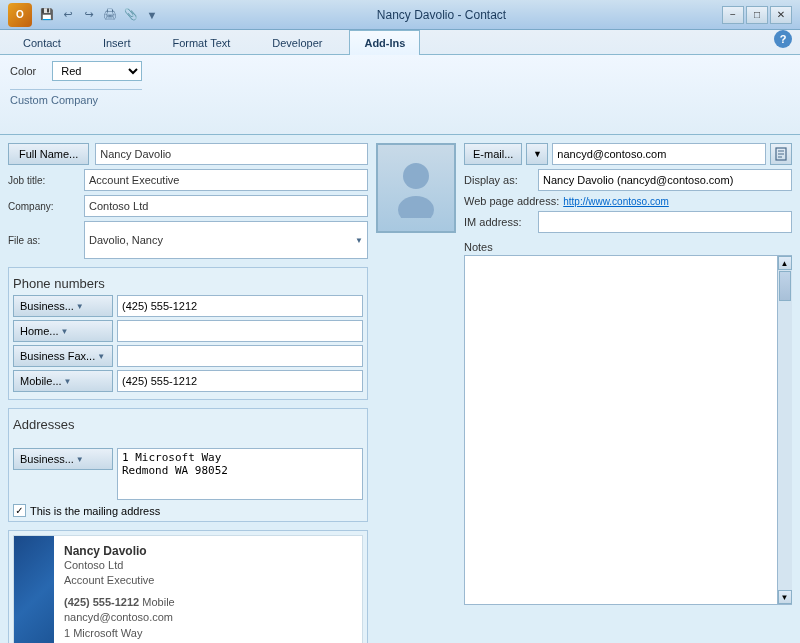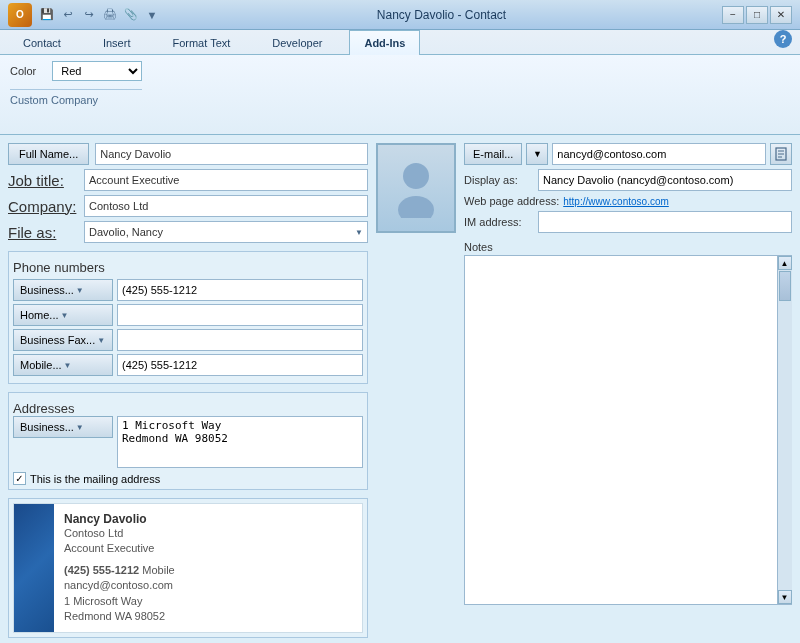--- a/index.html
+++ b/index.html
@@ -80,27 +80,27 @@
     }
 
     .left-form {
       flex: 0 0 360px;
       display: flex;
       flex-direction: column;
       gap: 4px;
     }
 
     .form-row { display: flex; align-items: center; gap: 6px; }
-    .form-label { font-size: 15px; color: #333; white-space: nowrap; text-decoration: underline; }
+    .form-label { font-size: 10px; color: #333; white-space: nowrap; }
     .form-input {
       flex: 1; height: 22px; border: 1px solid #9ab8d0;
       background: white; padding: 1px 4px; font-size: 11px; color: #333;
     }
     .form-input-select {
-      flex: 1; height: 22px; border: 1px solid #9ab8d0;
+      flex: 1; height: 38px; border: 1px solid #9ab8d0;
       background: white; padding: 1px 4px; font-size: 11px; color: #333;
       display: flex; align-items: center; justify-content: space-between;
     }
     .fullname-btn {
       padding: 2px 10px; height: 22px; background: linear-gradient(to bottom, #e8f0f8, #c8dae8);
       border: 1px solid #8ab0c8; font-size: 11px; cursor: pointer; white-space: nowrap;
     }
 
     .section-title {
       font-size: 13px; color: #333; font-weight: normal;
@@ -308,21 +308,21 @@
         <div class="phone-row">
           <div class="phone-type-btn">
             <span>Mobile...</span>
             <span class="dropdown-arrow">▼</span>
           </div>
           <input class="phone-input" type="text" value="(425) 555-1212" style="">
         </div>
       </div>
 
       <div style="border:1px solid #aac8e0;padding:4px;background:rgba(255,255,255,0.2);margin-top:4px;">
-        <div class="section-title" style="margin-bottom:0;">Addresses</div>
+        <div class="section-title" style="margin-bottom:16px;">Addresses</div>
         <div class="addr-row">
           <div class="addr-type-btn">
             <span>Business...</span>
             <span class="dropdown-arrow">▼</span>
           </div>
           <textarea class="addr-textarea" style="">1 Microsoft Way
 Redmond WA 98052</textarea>
         </div>
         <div class="mailing-check">
           <div class="checkbox">✓</div>

